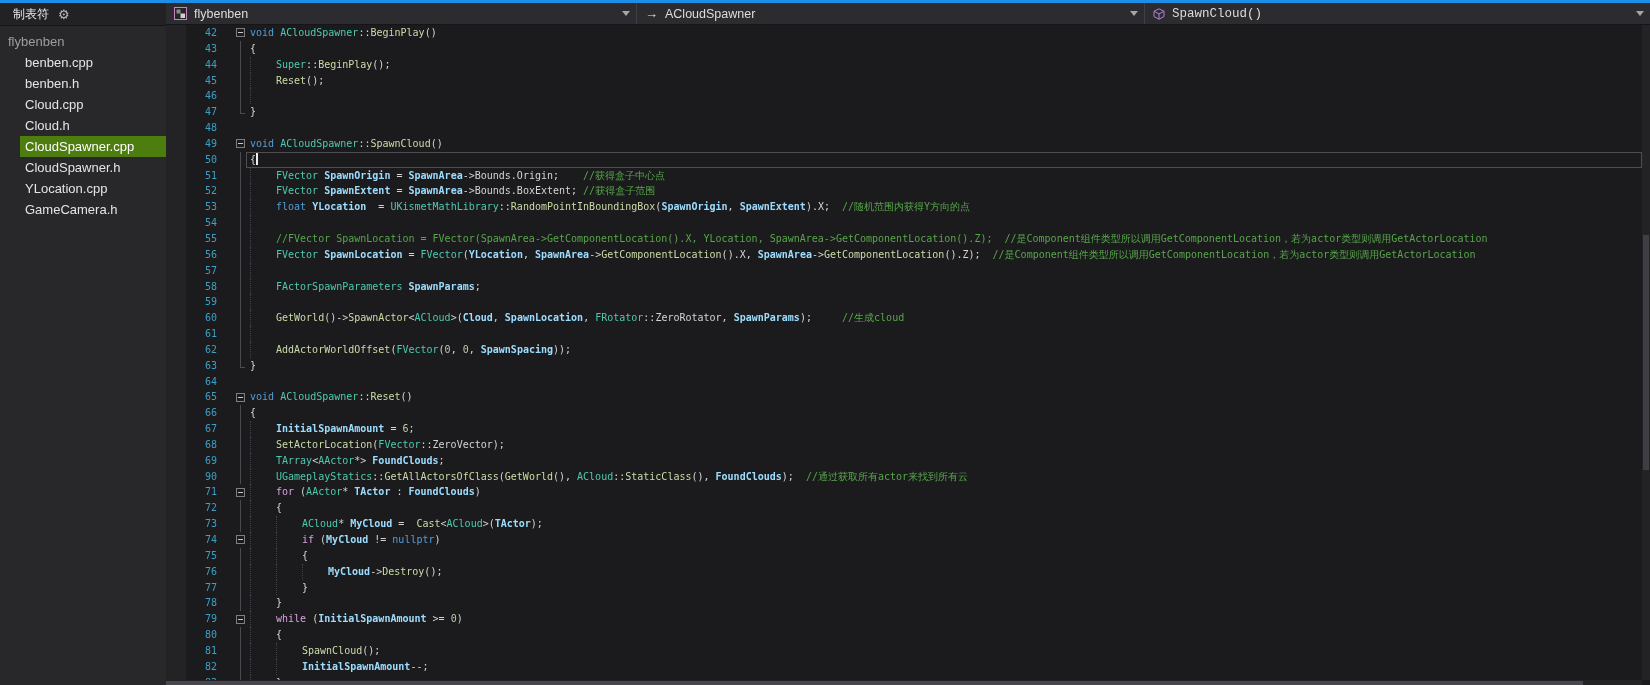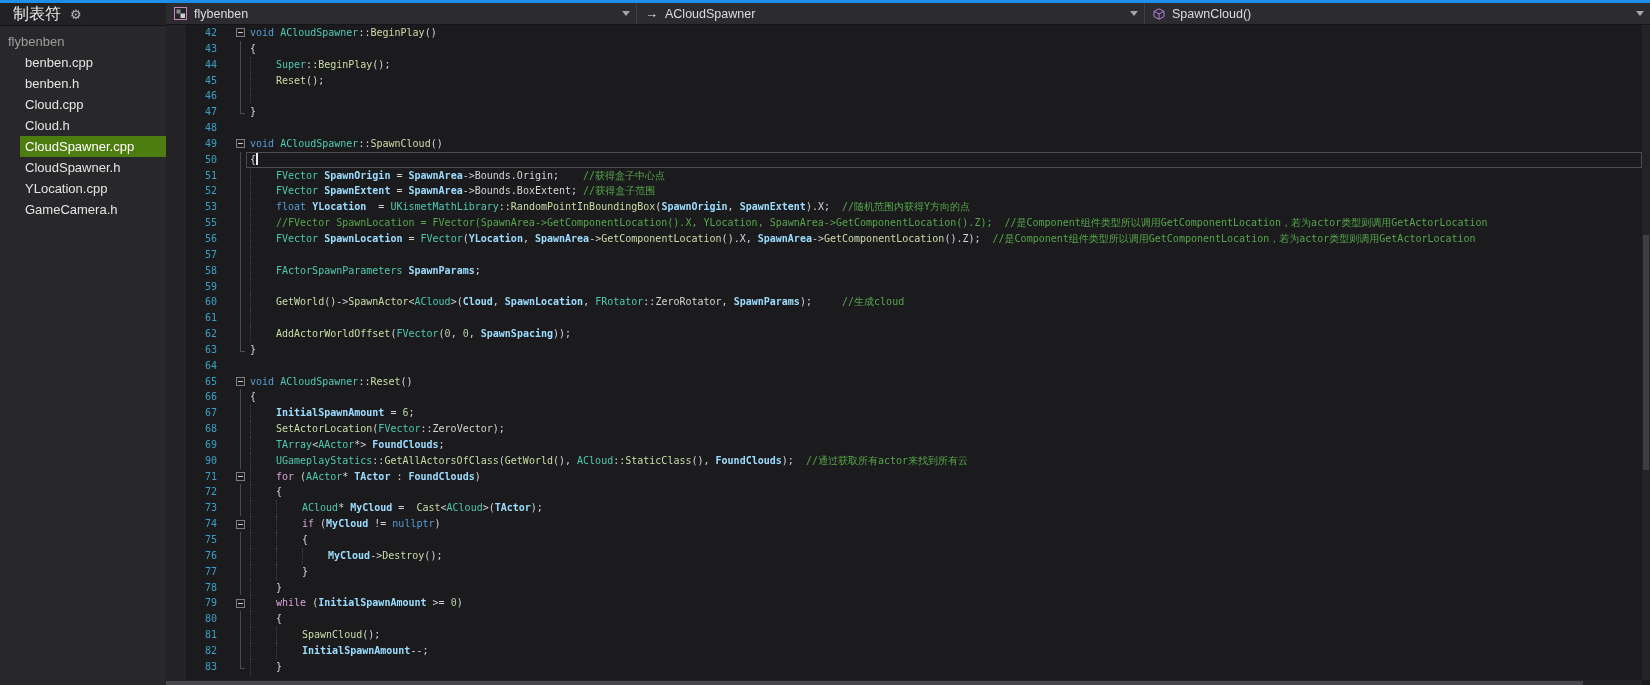--- a/index.html
+++ b/index.html
@@ -7,34 +7,34 @@
     font-family:"Liberation Sans", sans-serif; }
   .app { position:relative; width:1650px; height:685px; background:#1B1B1D; }
 
   
   .topline { position:absolute; left:0; top:0; width:100%; height:3px; background:#1E8FE8; z-index:9; }
 
   
   .sidebar { position:absolute; left:0; top:3px; width:166px; bottom:0; background:#28282B; }
   .sb-header { height:23px; display:flex; align-items:center; padding-left:13px; gap:9px;
     background:#222225; border-bottom:1px solid #141416; }
-  .sb-title { color:#E8E8E8; font-size:16px; }
+  .sb-title { color:#E8E8E8; font-size:12px; }
   .gear { color:#B9B9B9; font-size:13px; line-height:13px; cursor:default; }
   .sb-list { padding-top:5px; }
   .sb-item { height:21px; line-height:21px; font-size:13px; color:#E4E4E4;
     margin-left:20px; padding-left:5px; white-space:nowrap; cursor:default; }
   .sb-item.grp { margin-left:0; padding-left:8px; color:#9D9D9D; }
   .sb-item.sel { background:#4d7c0f; color:#FFFFFF; }
 
   
   .breadcrumb { position:absolute; left:166px; top:3px; right:0; height:22px; display:flex;
     background:#2C2C30; border-bottom:1px solid #151517; }
   .bc-sec { display:flex; align-items:center; padding:0 6px 0 8px; border-right:1px solid #3F3F46;
     color:#DCDCDC; font-size:12.5px; gap:7px; }
-  .bc-sec:last-child { border-right:none; }
+  .bc-sec:last-child { border-right:none;font-family:Liberation Mono, monospace; }
   .bc-file { width:471px; }
   .bc-type { width:508px; }
   .bc-member { flex:1; }
   .bc-label { white-space:nowrap; }
   .dd-arrow { margin-left:auto; width:0; height:0; border-left:4px solid transparent;
     border-right:4px solid transparent; border-top:5px solid #A6A6A6; }
   .bc-arrow-glyph { color:#E0E0E0; font-size:13px; font-weight:bold; }
 
   
   .editor { position:absolute; left:166px; top:25px; right:0; bottom:0; background:#1B1B1D; overflow:hidden; }
@@ -182,20 +182,25 @@
           <span class="ln">52</span>
           <span class="om vl"></span>
           <span class="ct"><span class="ind"></span><span class="t">FVector</span><span class="p"> </span><span class="v">SpawnExtent</span><span class="p"> = </span><span class="v">SpawnArea</span><span class="p">-&gt;Bounds.BoxExtent; </span><span class="m">//获得盒子范围</span></span>
         </div>
         <div class="cl">
           <span class="ln">53</span>
           <span class="om vl"></span>
           <span class="ct"><span class="ind"></span><span class="k">float</span><span class="p"> </span><span class="v">YLocation</span><span class="p">  = </span><span class="t">UKismetMathLibrary</span><span class="p">::</span><span class="f">RandomPointInBoundingBox</span><span class="p">(</span><span class="v">SpawnOrigin</span><span class="p">, </span><span class="v">SpawnExtent</span><span class="p">).X;</span><span class="m">  //随机范围内获得Y方向的点</span></span>
         </div>
         <div class="cl">
+          <span class="ln">54</span>
+          <span class="om vl"></span>
+          <span class="ct"><span class="ind"></span></span>
+        </div>
+        <div class="cl">
           <span class="ln">55</span>
           <span class="om vl"></span>
           <span class="ct"><span class="ind"></span><span class="m">//FVector SpawnLocation = FVector(SpawnArea-&gt;GetComponentLocation().X, YLocation, SpawnArea-&gt;GetComponentLocation().Z);  //是Component组件类型所以调用GetComponentLocation，若为actor类型则调用GetActorLocation</span></span>
         </div>
         <div class="cl">
           <span class="ln">56</span>
           <span class="om vl"></span>
           <span class="ct"><span class="ind"></span><span class="t">FVector</span><span class="p"> </span><span class="v">SpawnLocation</span><span class="p"> = </span><span class="t">FVector</span><span class="p">(</span><span class="v">YLocation</span><span class="p">, </span><span class="v">SpawnArea</span><span class="p">-&gt;</span><span class="f">GetComponentLocation</span><span class="p">().X, </span><span class="v">SpawnArea</span><span class="p">-&gt;</span><span class="f">GetComponentLocation</span><span class="p">().Z);</span><span class="m">  //是Component组件类型所以调用GetComponentLocation，若为actor类型则调用GetActorLocation</span></span>
         </div>
         <div class="cl">

